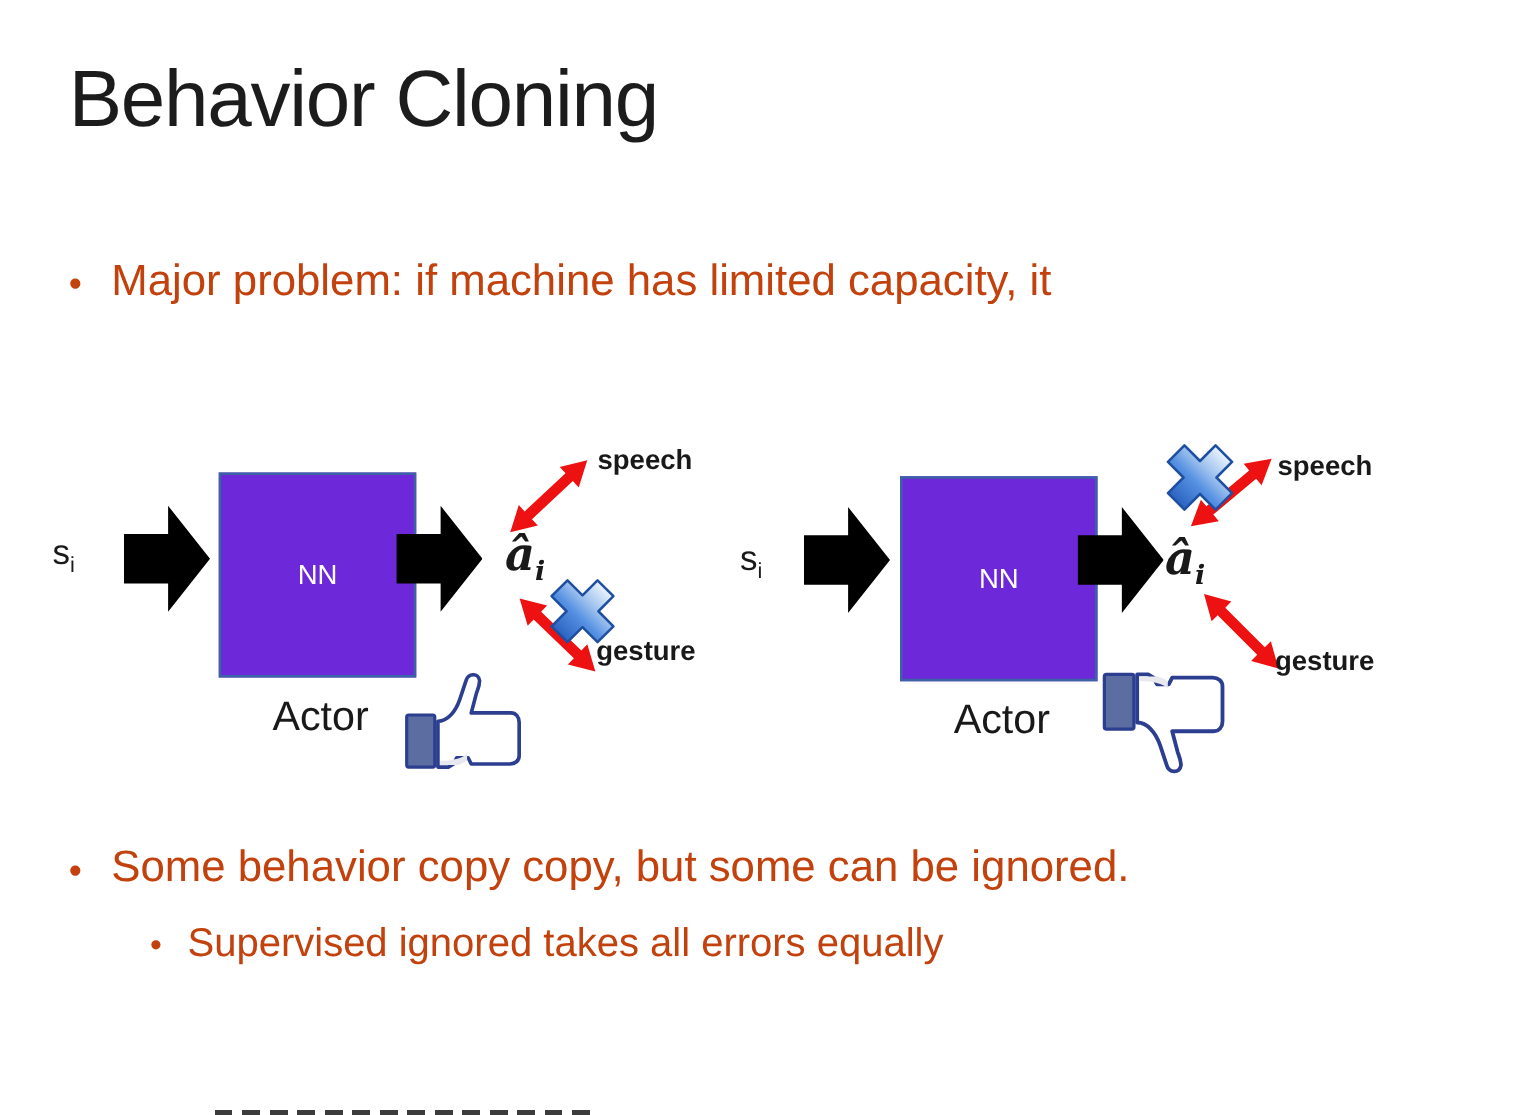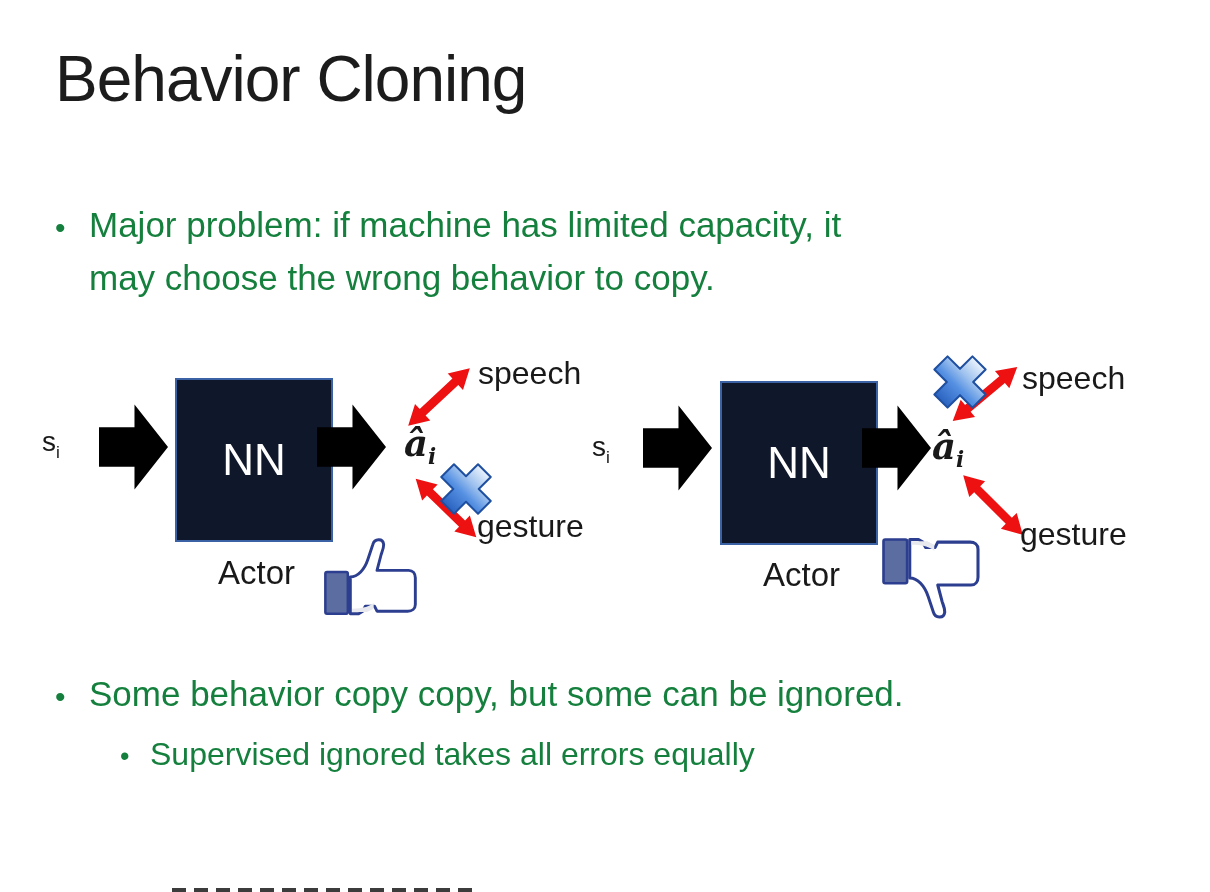--- a/index.html
+++ b/index.html
@@ -4,36 +4,36 @@
 <style>
   html,body{margin:0;padding:0;background:#ffffff;}
   #slide{
     position:relative;width:1210px;height:892px;background:#ffffff;overflow:hidden;
     font-family:"Liberation Sans",sans-serif;color:#191919;padding-left:28px;
   }
   .abs{position:absolute;}
   
   .title{left:55px;top:42px;font-size:64px;letter-spacing:-1px;color:#1c1c1c;white-space:nowrap;}
   
-  .bullet-line{white-space:nowrap;font-size:35px;color:#15803d;}
+  .bullet-line{white-space:nowrap;font-size:35px;color:#c2410c;}
   .bullet-mark{display:inline-block;width:34px;font-size:30px;vertical-align:top;line-height:1.5;}
   .b1l1{left:55px;top:205px;}
   .b1l2{left:89px;top:258px;}
   .b2{left:55px;top:674px;}
   .b2sub{left:120px;top:736px;font-size:32px;}
   .b2sub .bullet-mark{width:30px;font-size:27px;}
   
   .sinput{font-size:28px;white-space:nowrap;}
   .sinput sub{font-size:0.62em;}
   .mathout{font-family:"DejaVu Serif",serif;font-style:italic;font-size:37px;white-space:nowrap;font-weight:bold;}
   .mathout sub{font-size:0.58em;}
-  .nnbox{width:158px;height:164px;background:#0f172a;border:2px solid #3b62a5;box-sizing:border-box;
-         display:flex;align-items:center;justify-content:center;color:#ffffff;font-size:44px;}
+  .nnbox{width:158px;height:164px;background:#6d28d9;border:2px solid #3b62a5;box-sizing:border-box;
+         display:flex;align-items:center;justify-content:center;color:#ffffff;font-size:22px;}
   .actor{font-size:33px;width:110px;text-align:right;white-space:nowrap;}
-  .relword{font-size:32px;white-space:nowrap;}
+  .relword{font-size:22px;white-space:nowrap;font-weight:bold;}
   
   .dbl{transform-origin:50% 50%;}
   
   .clipped{left:172px;top:888px;width:306px;height:4px;
     background:repeating-linear-gradient(90deg,#3c3c3c 0 14px,#ffffff 14px 22px);}
 </style>
 </head>
 <body>
 
 <div id="slide">
@@ -61,21 +61,20 @@
         <path d="M34,94 L34,50 C43,50 51,41 55,29 L61,11 C63,4 73,3 74,11 C74,16 72,20 71,23 L66,42 L104,42 C109,42 112,46 112,51 L112,83 C112,88 108,91 103,91 L66,91 L63,85 L52,85 L49,91 L44,94 Z" fill="#ffffff" stroke="#2c3e8f" stroke-width="3.5" stroke-linejoin="round"></path>
         <path d="M36,88 C50,88 58,85 62,81 L62,88 L54,92 L36,92 Z" fill="#e8e9ee"></path>
         <rect x="4" y="44" width="27" height="50" rx="2" fill="#5c6da1" stroke="#2c3e8f" stroke-width="3"></rect>
       </symbol>
     </defs>
   </svg>
 
   <div class="abs title">Behavior Cloning</div>
 
   <div class="abs bullet-line b1l1"><span class="bullet-mark">•</span><span>Major problem: if machine has limited capacity, it</span></div>
-  <div class="abs bullet-line b1l2"><span>may choose the wrong behavior to copy.</span></div>
 
   <div class="abs sinput" style="left:42px;top:426px;"><span>s</span><sub>i</sub></div>
 
   <svg class="abs" style="left:99px;top:401px;" width="69" height="92">
       <use href="#barrow"></use>
     </svg>
 
   <div class="abs nnbox" style="left:175px;top:378px;">
       <span>NN</span>
     </div>

